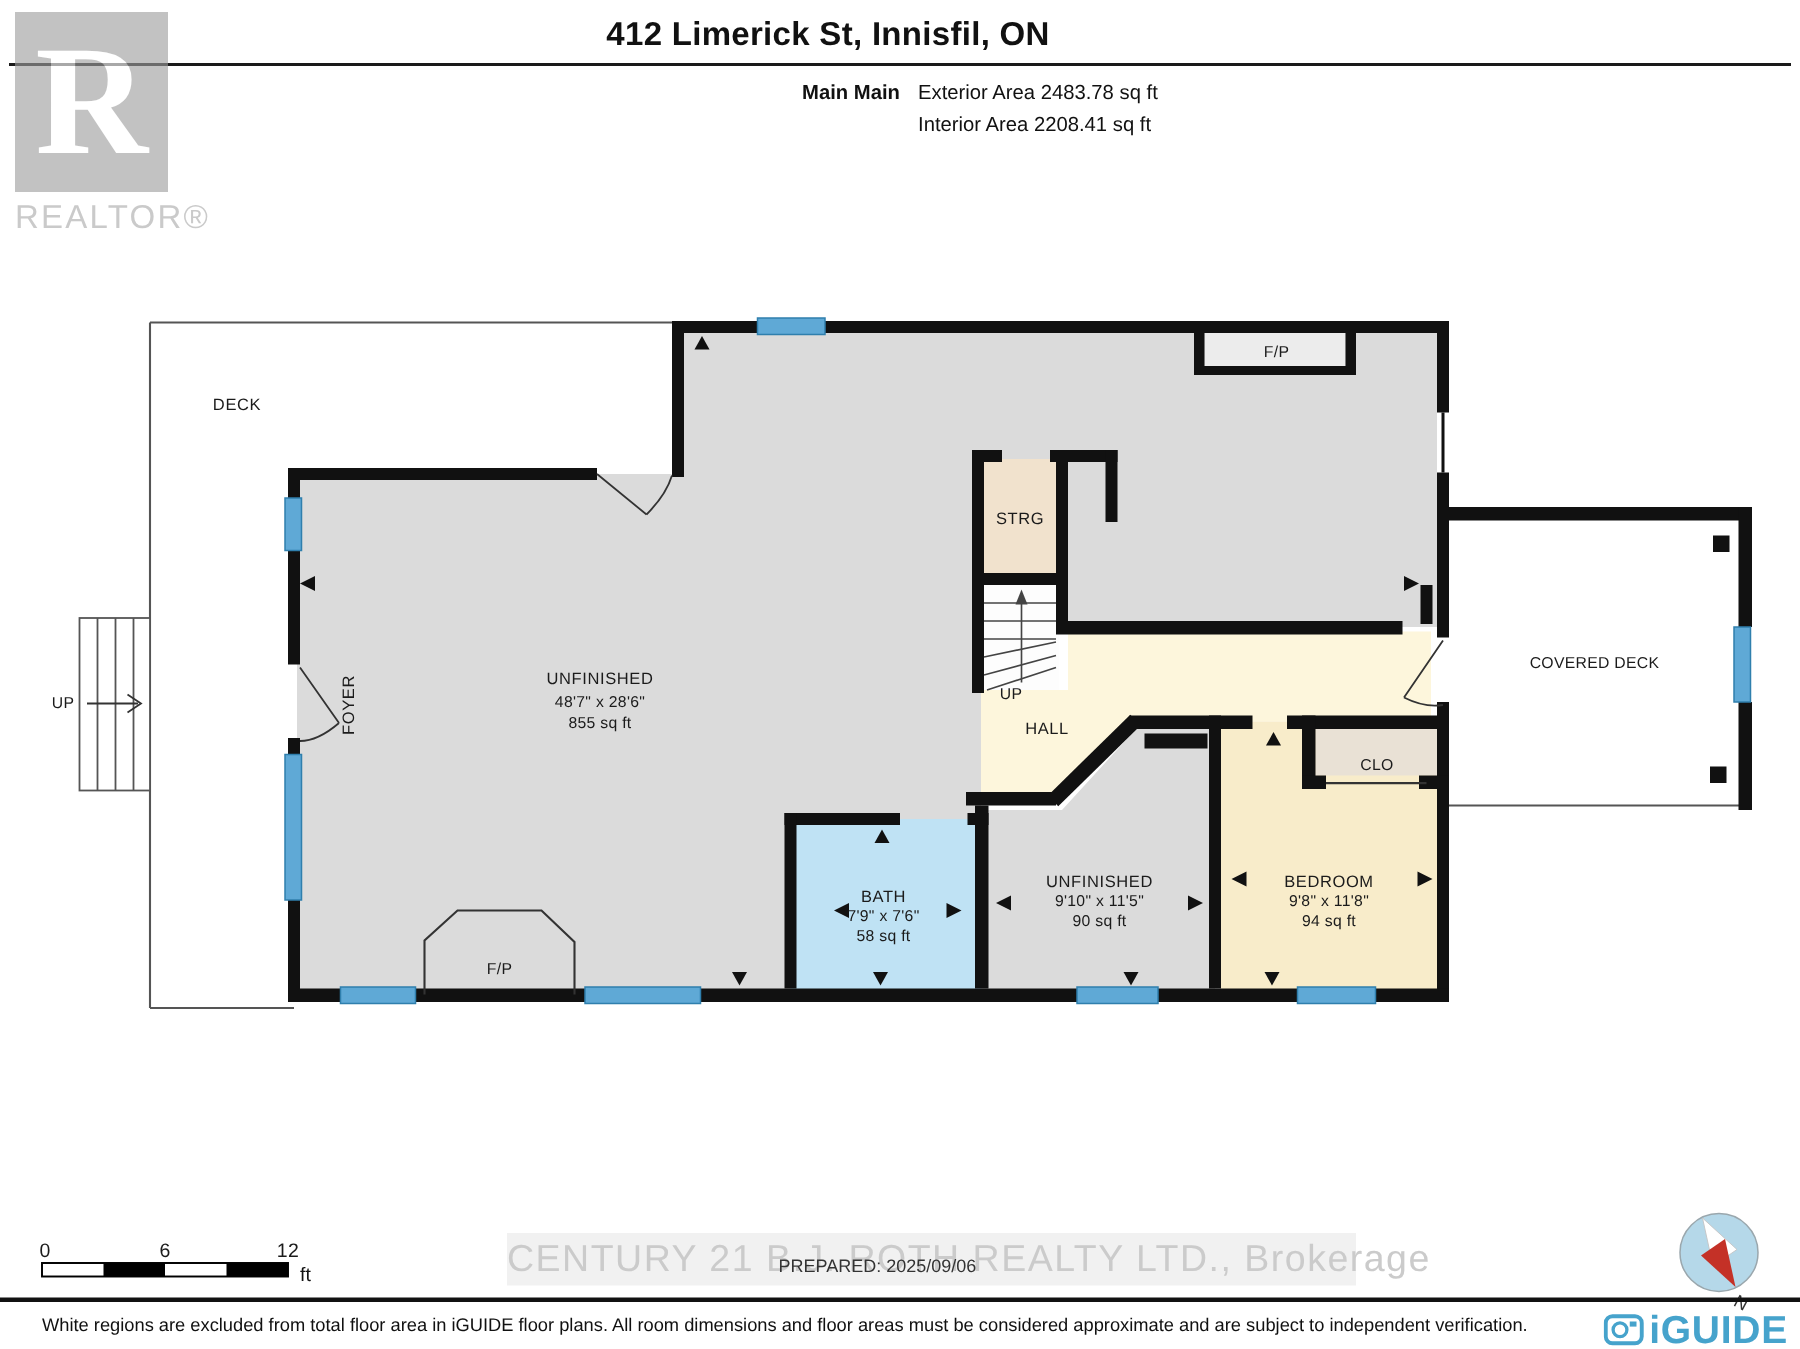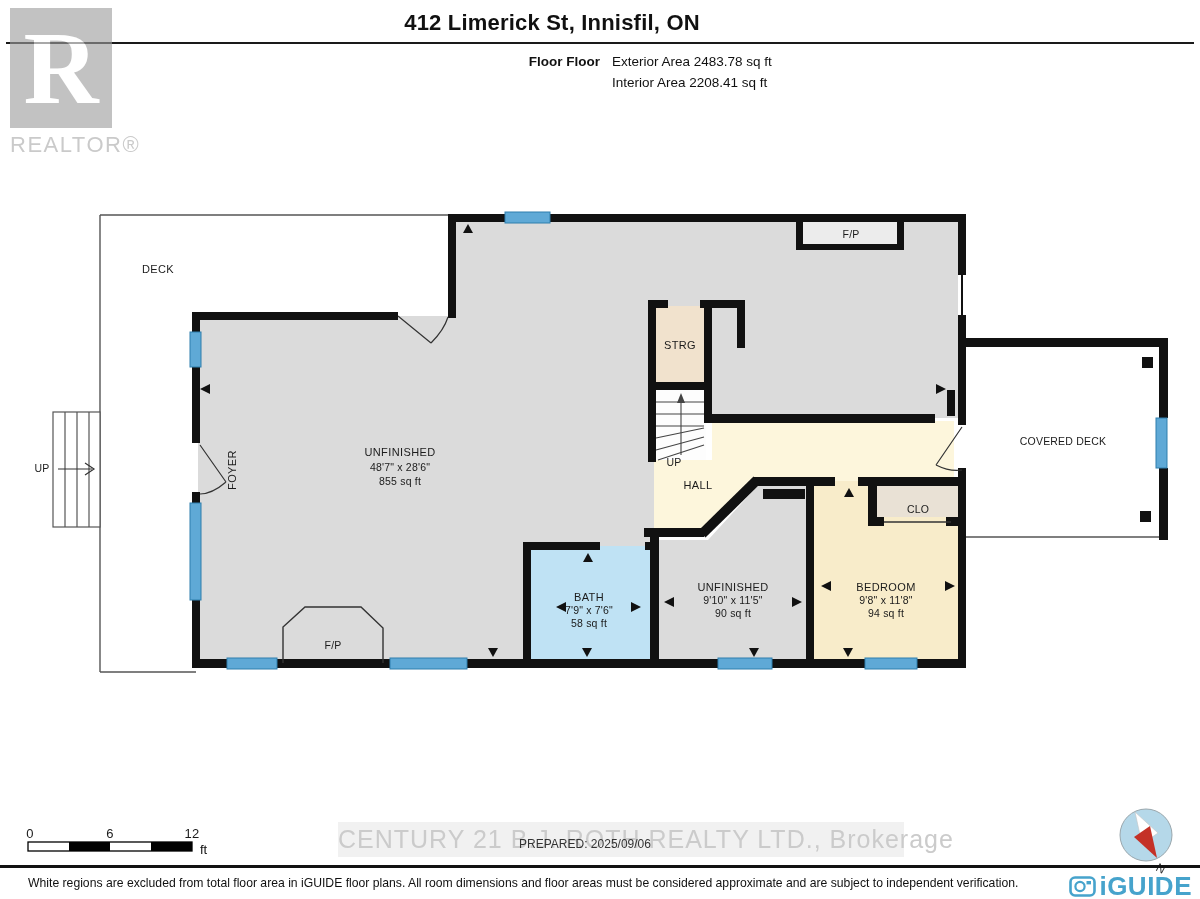--- a/index.html
+++ b/index.html
@@ -41,21 +41,21 @@
 <div id="page">
 
   <div id="hdr-line"></div>
   <div id="realtor">
     <div class="block">
       <span>R</span>
     </div>
     <div class="word">REALTOR®</div>
   </div>
   <div id="title">412 Limerick St, Innisfil, ON</div>
-  <div id="floor-label">Floor Floor</div>
+  <div id="floor-label">Main Main</div>
   <div id="area-ext">Exterior Area 2483.78 sq ft</div>
   <div id="area-int">Interior Area 2208.41 sq ft</div>
 
   <svg id="plan" width="1200" height="899" viewBox="0 0 1200 899">
 
     <g>
       <rect x="452" y="218" width="506" height="200" fill="#dbdbdb"></rect>
       <rect x="198" y="316" width="456" height="348" fill="#dbdbdb"></rect>
       <polygon points="762,481 810,481 810,663 654,663 654,540 708,540" fill="#dbdbdb"></polygon>
       <rect x="527" y="546" width="127" height="117" fill="#bfe2f4"></rect>

